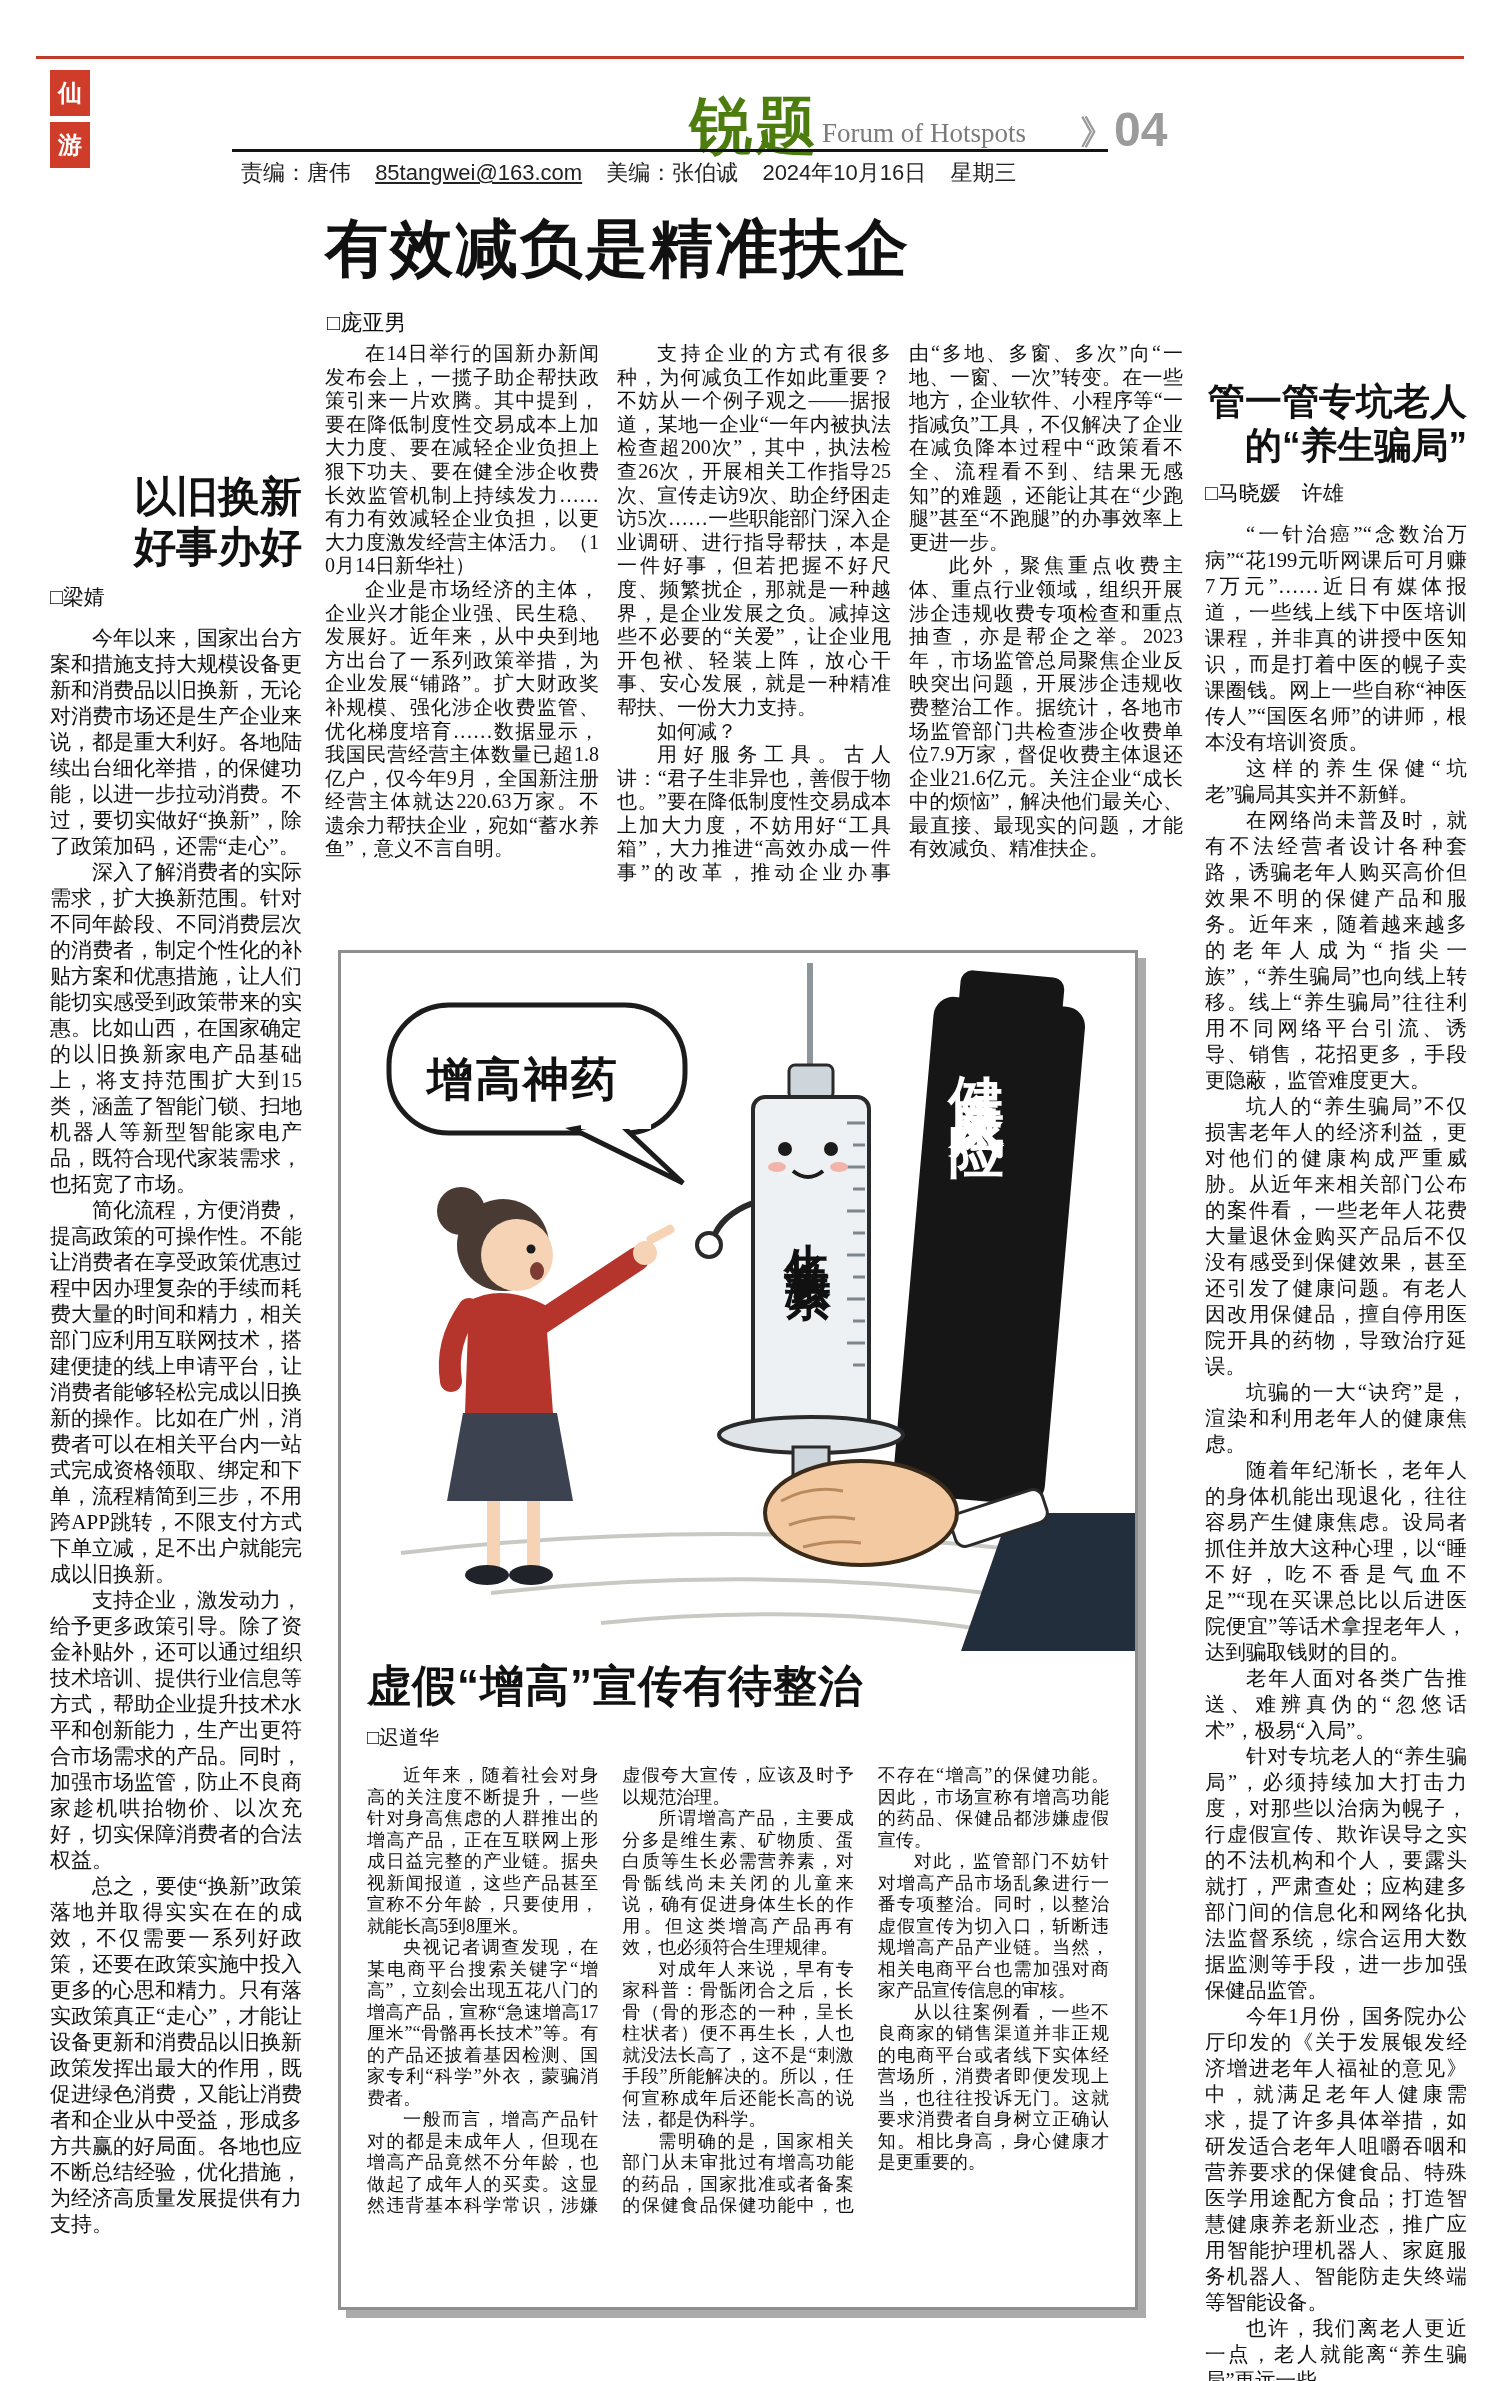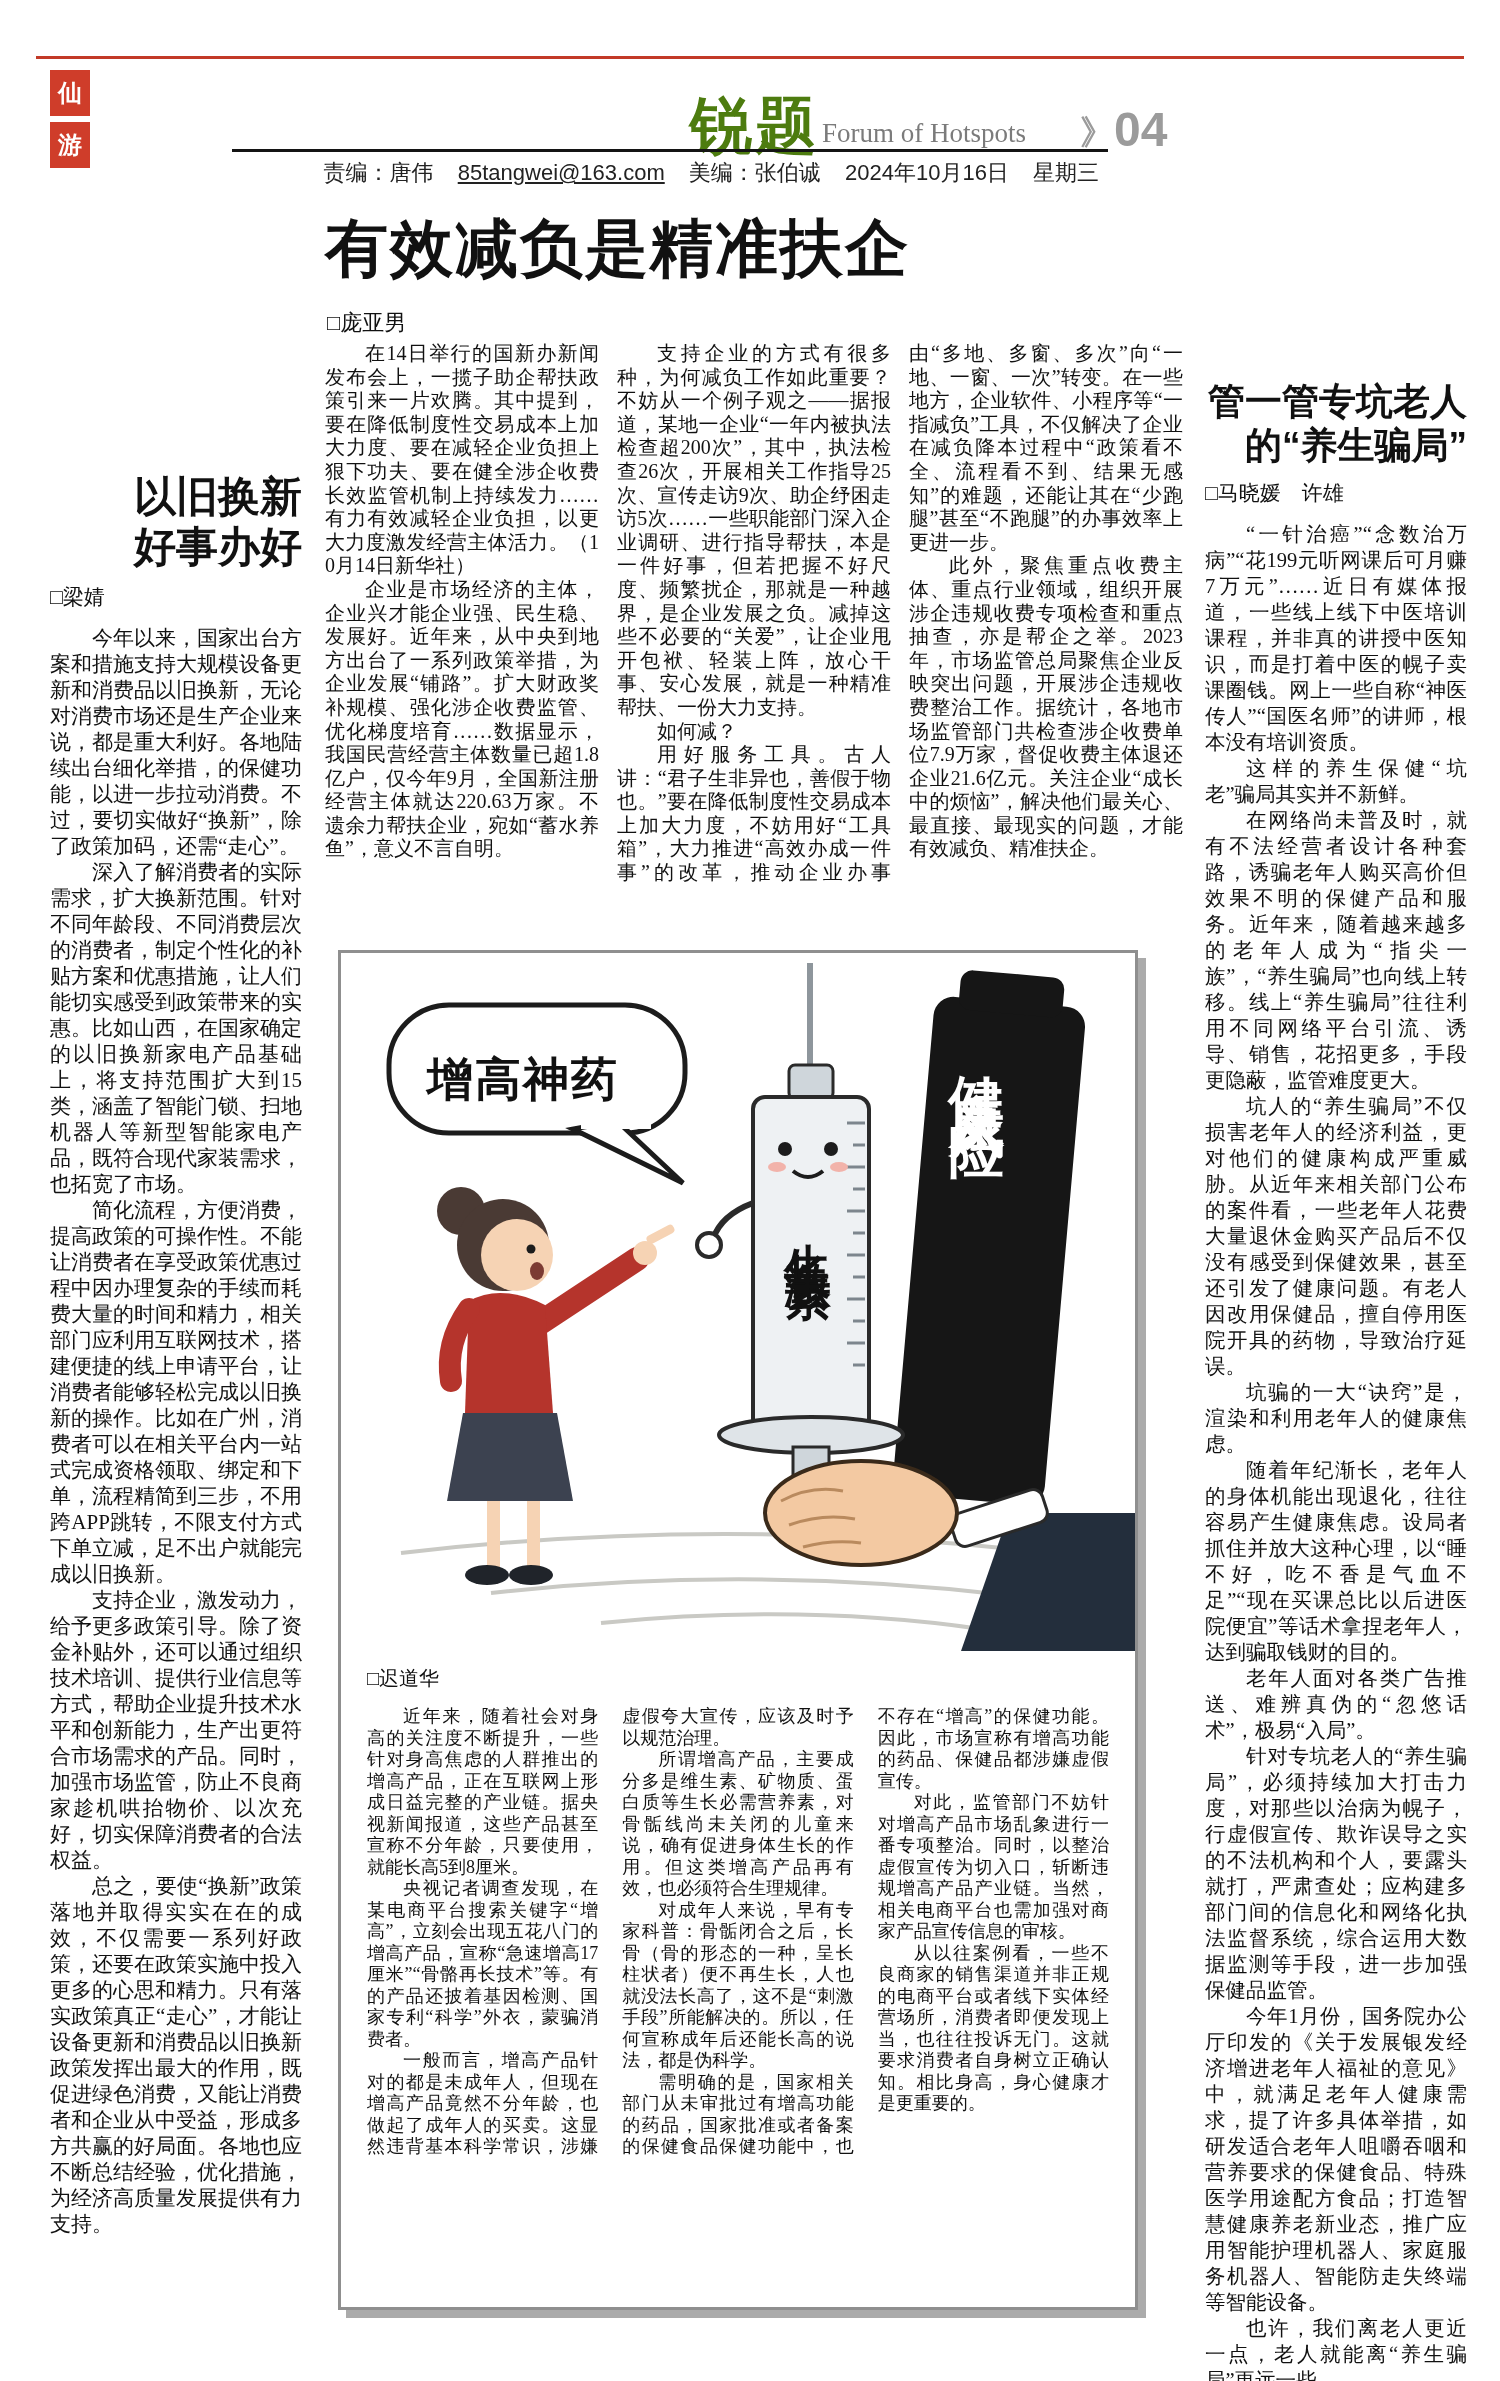--- a/index.html
+++ b/index.html
@@ -15,21 +15,21 @@
   .masthead{left:370px;top:102px;font-size:52px;font-weight:bold;font-style:italic;color:#c23a28;
             letter-spacing:12px;font-family:"Liberation Serif","DejaVu Serif",serif;}
   .section-cn{left:690px;top:84px;font-size:62px;font-weight:bold;color:#4d7c0f;letter-spacing:3px;
               font-family:"Liberation Sans","DejaVu Sans",sans-serif;}
   .section-en{left:822px;top:118px;font-size:27px;color:#7b7b7b;}
   .header-rule{left:232px;top:149px;width:876px;height:3px;background:#141414;}
   .page-no{left:1080px;top:106px;color:#9b9b9b;font-family:"Liberation Sans",sans-serif;font-weight:bold;
            display:flex;align-items:flex-end;}
   .page-no .chev{font-size:34px;line-height:44px;}
   .page-no .num{font-size:48px;line-height:48px;}
-  .editor-line{left:232px;top:158px;width:876px;text-align:right;font-size:22px;color:#222;
+  .editor-line{left:232px;top:158px;width:876px;text-align:left;font-size:22px;color:#222;
                font-family:"Liberation Sans","DejaVu Sans",sans-serif;white-space:nowrap;}
   .editor-line span{margin:0 9px;}
   .editor-line .email{text-decoration:underline;}
   
   .main-title{left:325px;top:206px;font-size:63px;font-weight:bold;letter-spacing:2px;
               font-family:"Liberation Sans","DejaVu Sans",sans-serif;}
   .main-author{left:327px;top:308px;font-size:22px;}
   .main-body{left:325px;top:342px;width:858px;height:612px;column-count:3;column-gap:18px;
              font-size:20px;line-height:23.6px;text-align:justify;word-break:break-all;overflow:hidden;}
   .main-body p,.col-body p{margin:0;text-indent:2em;}
@@ -210,20 +210,21 @@
           <ellipse cx="146" cy="622" rx="22" ry="10" fill="#20242a"></ellipse>
           <ellipse cx="190" cy="622" rx="22" ry="10" fill="#20242a"></ellipse>
         </g>
       </svg>
       <div class="cartoon-label bubble-label">增高神药</div>
       <div class="cartoon-label syringe-label">生长激素</div>
       <div class="cartoon-label tower-label">健康风险</div>
     </div>
 
     <div class="bottom-article">
+      <div class="bottom-title">虚假“增高”宣传有待整治</div>
       <div class="bottom-author">□迟道华</div>
       <div class="bottom-body">
           <p>近年来，随着社会对身高的关注度不断提升，一些针对身高焦虑的人群推出的增高产品，正在互联网上形成日益完整的产业链。据央视新闻报道，这些产品甚至宣称不分年龄，只要使用，就能长高5到8厘米。</p>
           <p>央视记者调查发现，在某电商平台搜索关键字“增高”，立刻会出现五花八门的增高产品，宣称“急速增高17厘米”“骨骼再长技术”等。有的产品还披着基因检测、国家专利“科学”外衣，蒙骗消费者。</p>
           <p>一般而言，增高产品针对的都是未成年人，但现在增高产品竟然不分年龄，也做起了成年人的买卖。这显然违背基本科学常识，涉嫌虚假夸大宣传，应该及时予以规范治理。</p>
           <p>所谓增高产品，主要成分多是维生素、矿物质、蛋白质等生长必需营养素，对骨骺线尚未关闭的儿童来说，确有促进身体生长的作用。但这类增高产品再有效，也必须符合生理规律。</p>
           <p>对成年人来说，早有专家科普：骨骺闭合之后，长骨（骨的形态的一种，呈长柱状者）便不再生长，人也就没法长高了，这不是“刺激手段”所能解决的。所以，任何宣称成年后还能长高的说法，都是伪科学。</p>
           <p>需明确的是，国家相关部门从未审批过有增高功能的药品，国家批准或者备案的保健食品保健功能中，也不存在“增高”的保健功能。因此，市场宣称有增高功能的药品、保健品都涉嫌虚假宣传。</p>
           <p>对此，监管部门不妨针对增高产品市场乱象进行一番专项整治。同时，以整治虚假宣传为切入口，斩断违规增高产品产业链。当然，相关电商平台也需加强对商家产品宣传信息的审核。</p>
           <p>从以往案例看，一些不良商家的销售渠道并非正规的电商平台或者线下实体经营场所，消费者即便发现上当，也往往投诉无门。这就要求消费者自身树立正确认知。相比身高，身心健康才是更重要的。</p>

